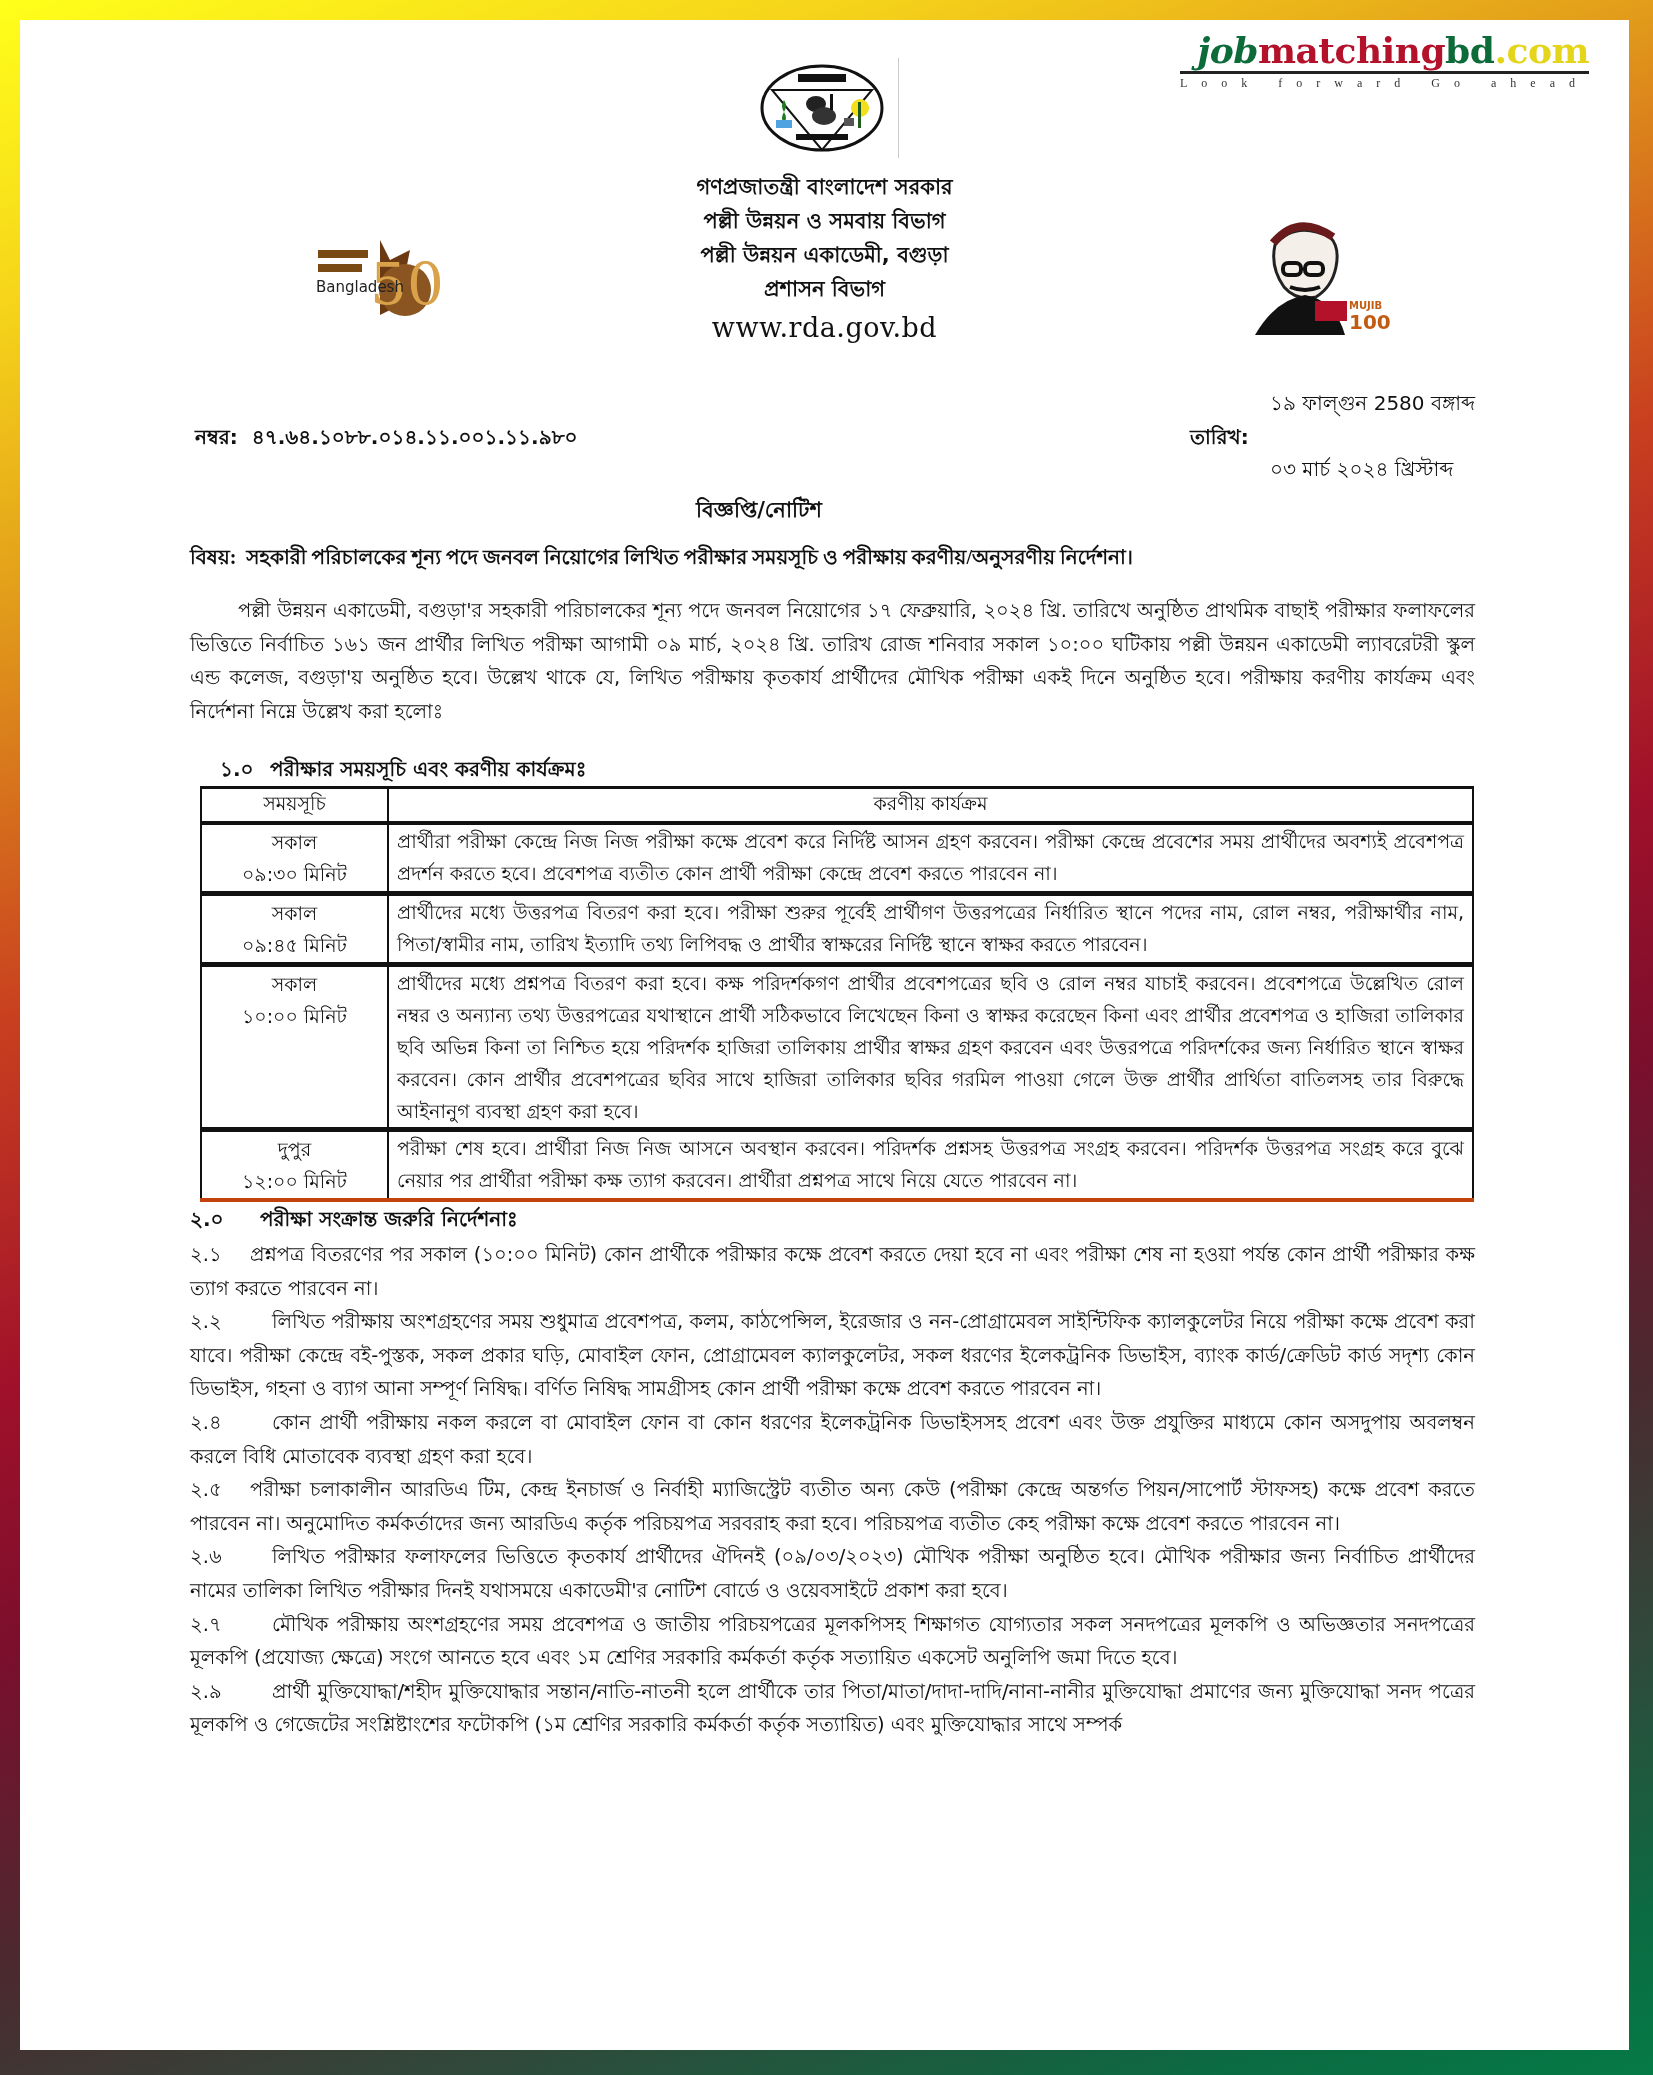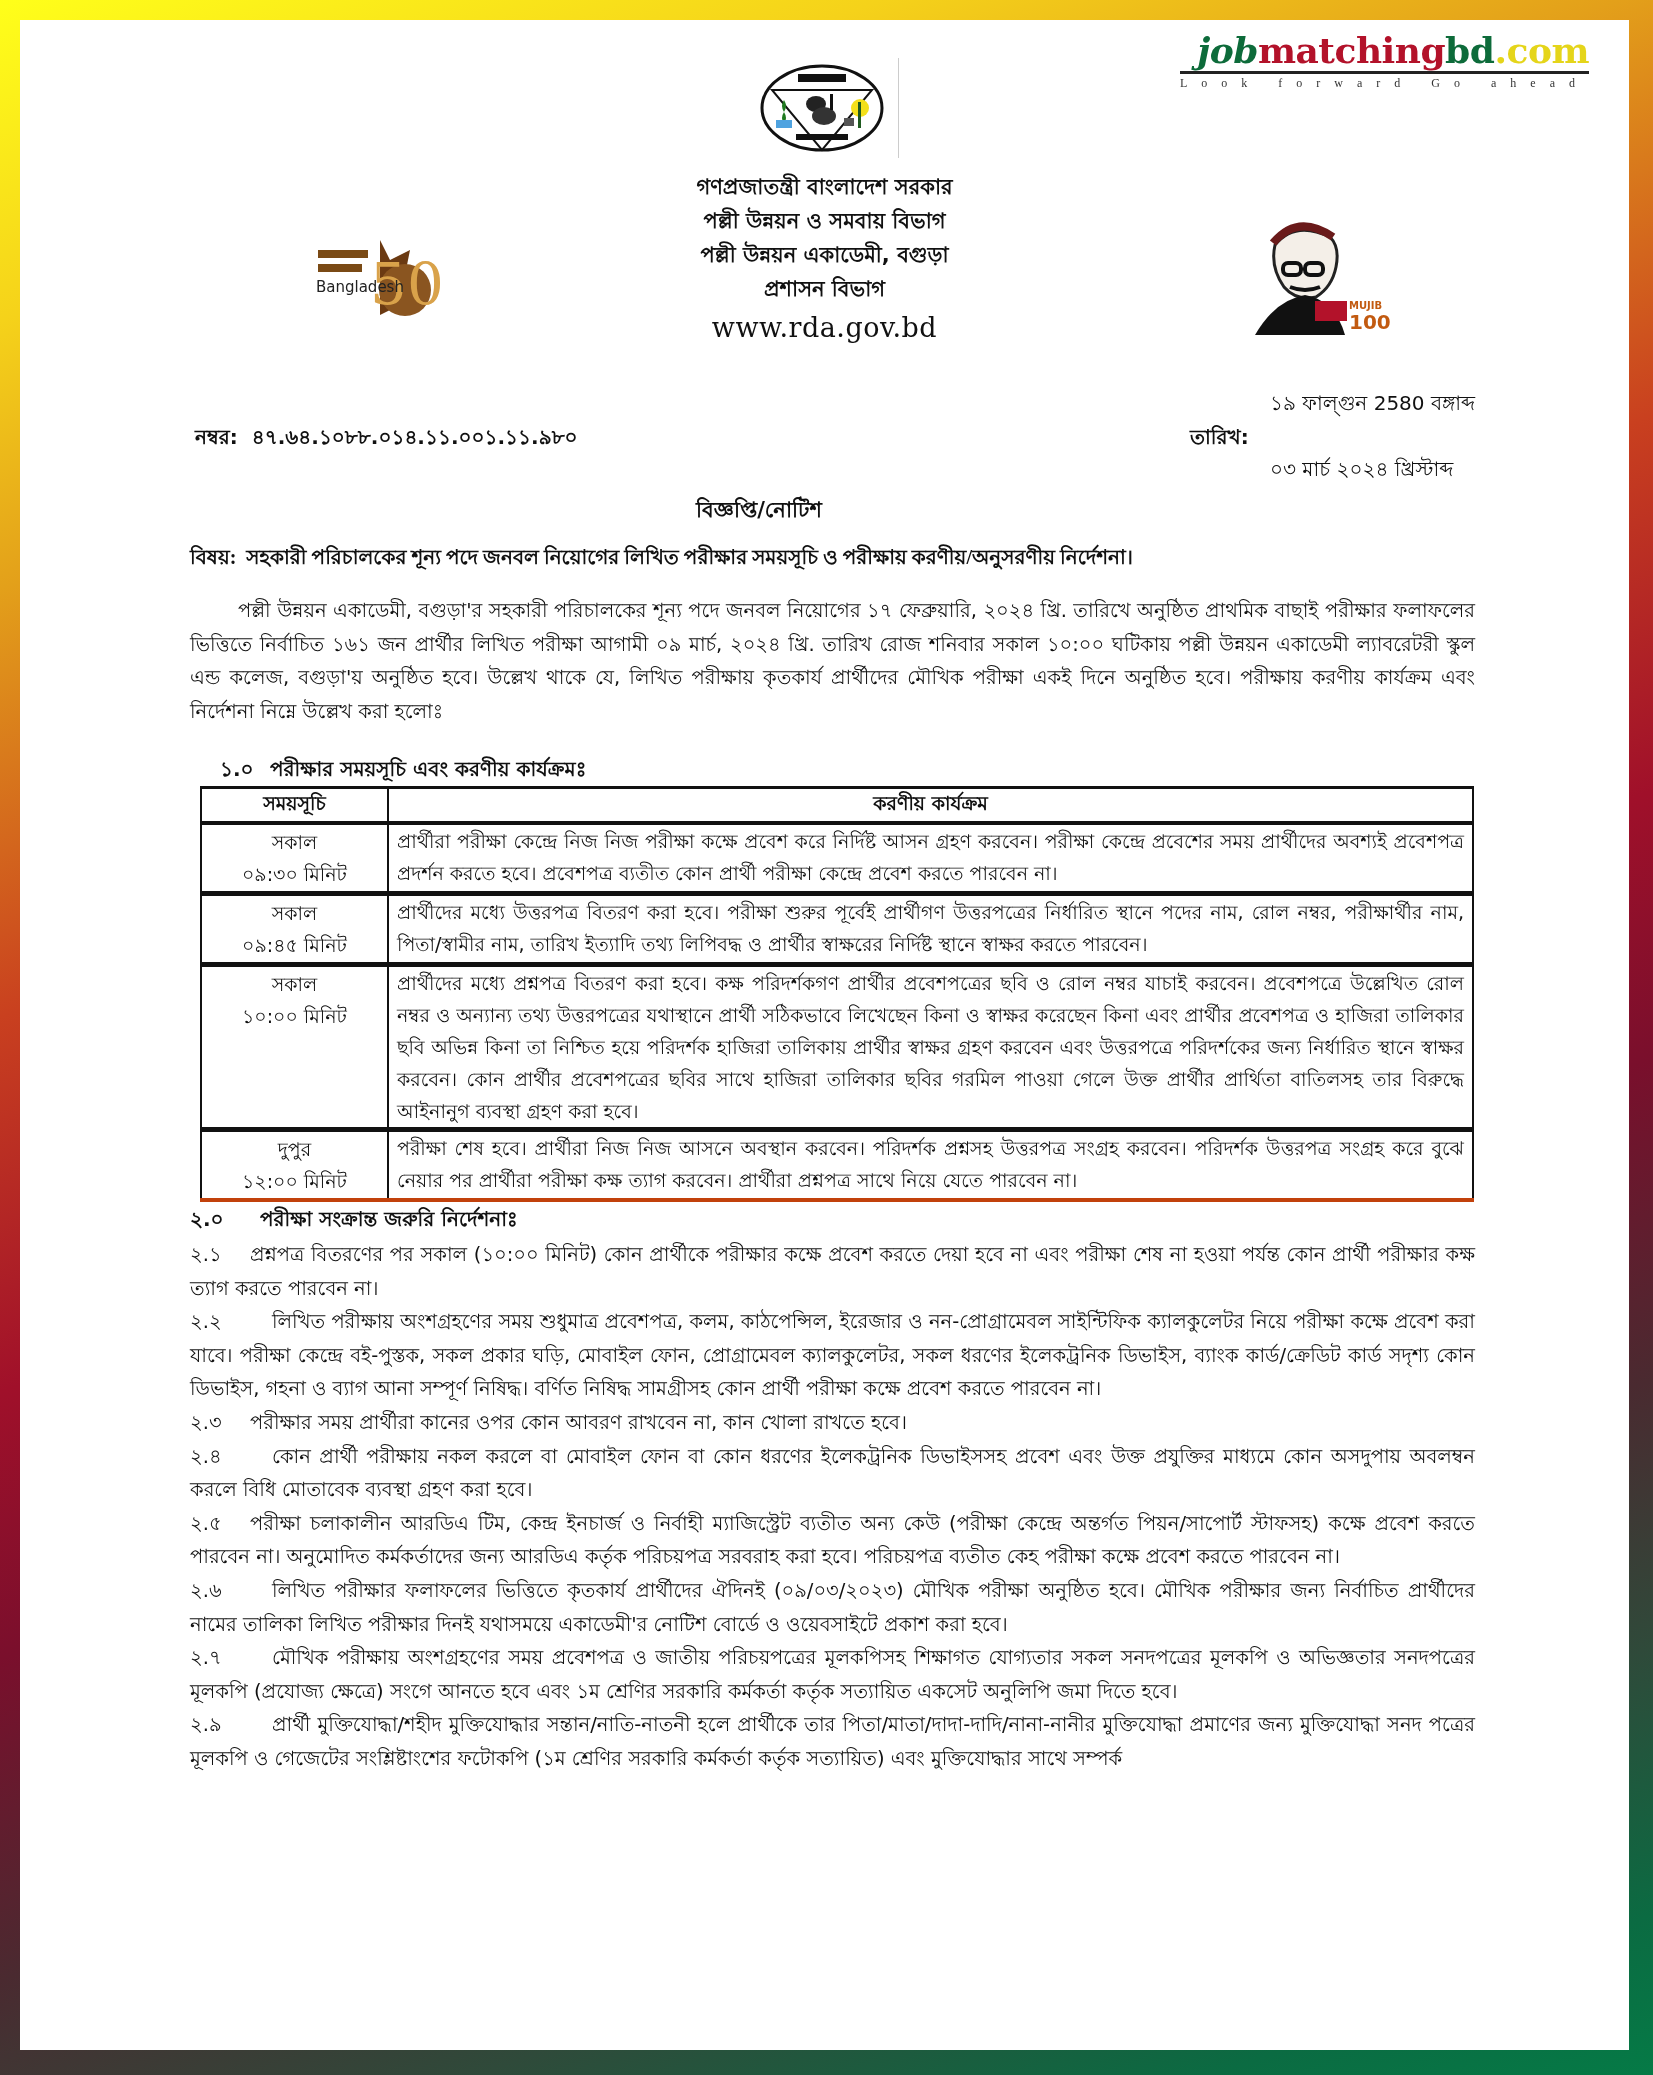--- a/index.html
+++ b/index.html
@@ -50,21 +50,21 @@
   .subject .lbl { margin-right: 10px; }
 
   .intro { left: 170px; top: 574px; width: 1285px; font-size: 19.5px; line-height: 33.6px; text-align: justify; text-indent: 48px; }
 
   .sec-head { font-size: 20px; font-weight: bold; }
   .sec1 { left: 200px; top: 734px; }
   .sec-head .num { display: inline-block; width: 50px; }
 
   table.sched { position: absolute; left: 180px; top: 766px; width: 1274px; border-collapse: collapse; font-size: 19px; }
   table.sched th, table.sched td { border: 2px solid #111; }
-  table.sched th { font-weight: bold; text-align: center; height: 28px; padding: 0 16px; }
+  table.sched th { font-weight: normal; text-align: center; height: 28px; padding: 0 16px; }
   table.sched tr.sep td { border-top: 5px solid #111; }
   table.sched thead tr th { border-top: 3px solid #111; border-bottom: 4px solid #111; }
   table.sched td.time { width: 183px; text-align: center; vertical-align: top; line-height: 32px; }
   table.sched td.act { text-align: justify; line-height: 32px; padding: 0 8px; vertical-align: top; }
   table.sched tr.last td { border-bottom: 4px solid #c2410c; }
 
   .sec2 { left: 170px; top: 1184px; }
   .sec2 .num { width: 70px; }
   .items { left: 170px; top: 1218px; width: 1285px; font-size: 19.5px; line-height: 33.6px; }
   .item { text-align: justify; margin-bottom: 0; }
@@ -188,21 +188,20 @@
     </tbody>
   </table>
 
   <div class="abs sec-head sec2">
     <span class="num">২.০</span><span>পরীক্ষা সংক্রান্ত জরুরি নির্দেশনাঃ</span>
   </div>
 
   <div class="abs items">
     <div class="item"><span class="num">২.১</span><span>প্রশ্নপত্র বিতরণের পর সকাল (১০:০০ মিনিট) কোন প্রার্থীকে পরীক্ষার কক্ষে প্রবেশ করতে দেয়া হবে না এবং পরীক্ষা শেষ না হওয়া পর্যন্ত কোন প্রার্থী পরীক্ষার কক্ষ ত্যাগ করতে পারবেন না।</span></div>
     <div class="item wide"><span class="num">২.২</span><span>লিখিত পরীক্ষায় অংশগ্রহণের সময় শুধুমাত্র প্রবেশপত্র, কলম, কাঠপেন্সিল, ইরেজার ও নন-প্রোগ্রামেবল সাইন্টিফিক ক্যালকুলেটর নিয়ে পরীক্ষা কক্ষে প্রবেশ করা যাবে। পরীক্ষা কেন্দ্রে বই-পুস্তক, সকল প্রকার ঘড়ি, মোবাইল ফোন, প্রোগ্রামেবল ক্যালকুলেটর, সকল ধরণের ইলেকট্রনিক ডিভাইস, ব্যাংক কার্ড/ক্রেডিট কার্ড সদৃশ্য কোন ডিভাইস, গহনা ও ব্যাগ আনা সম্পূর্ণ নিষিদ্ধ। বর্ণিত নিষিদ্ধ সামগ্রীসহ কোন প্রার্থী পরীক্ষা কক্ষে প্রবেশ করতে পারবেন না।</span></div>
-    <div class="item"><span class="num">২.৩</span><span>পরীক্ষার সময় প্রার্থীরা কানের ওপর কোন আবরণ রাখবেন না, কান খোলা রাখতে হবে।</span></div>
     <div class="item wide"><span class="num">২.৪</span><span>কোন প্রার্থী পরীক্ষায় নকল করলে বা মোবাইল ফোন বা কোন ধরণের ইলেকট্রনিক ডিভাইসসহ প্রবেশ এবং উক্ত প্রযুক্তির মাধ্যমে কোন অসদুপায় অবলম্বন করলে বিধি মোতাবেক ব্যবস্থা গ্রহণ করা হবে।</span></div>
     <div class="item"><span class="num">২.৫</span><span>পরীক্ষা চলাকালীন আরডিএ টিম, কেন্দ্র ইনচার্জ ও নির্বাহী ম্যাজিস্ট্রেট ব্যতীত অন্য কেউ (পরীক্ষা কেন্দ্রে অন্তর্গত পিয়ন/সাপোর্ট স্টাফসহ) কক্ষে প্রবেশ করতে পারবেন না। অনুমোদিত কর্মকর্তাদের জন্য আরডিএ কর্তৃক পরিচয়পত্র সরবরাহ করা হবে। পরিচয়পত্র ব্যতীত কেহ পরীক্ষা কক্ষে প্রবেশ করতে পারবেন না।</span></div>
     <div class="item wide"><span class="num">২.৬</span><span>লিখিত পরীক্ষার ফলাফলের ভিত্তিতে কৃতকার্য প্রার্থীদের ঐদিনই (০৯/০৩/২০২৩) মৌখিক পরীক্ষা অনুষ্ঠিত হবে। মৌখিক পরীক্ষার জন্য নির্বাচিত প্রার্থীদের নামের তালিকা লিখিত পরীক্ষার দিনই যথাসময়ে একাডেমী'র নোটিশ বোর্ডে ও ওয়েবসাইটে প্রকাশ করা হবে।</span></div>
     <div class="item wide"><span class="num">২.৭</span><span>মৌখিক পরীক্ষায় অংশগ্রহণের সময় প্রবেশপত্র ও জাতীয় পরিচয়পত্রের মূলকপিসহ শিক্ষাগত যোগ্যতার সকল সনদপত্রের মূলকপি ও অভিজ্ঞতার সনদপত্রের মূলকপি (প্রযোজ্য ক্ষেত্রে) সংগে আনতে হবে এবং ১ম শ্রেণির সরকারি কর্মকর্তা কর্তৃক সত্যায়িত একসেট অনুলিপি জমা দিতে হবে।</span></div>
     <div class="item wide"><span class="num">২.৯</span><span>প্রার্থী মুক্তিযোদ্ধা/শহীদ মুক্তিযোদ্ধার সন্তান/নাতি-নাতনী হলে প্রার্থীকে তার পিতা/মাতা/দাদা-দাদি/নানা-নানীর মুক্তিযোদ্ধা প্রমাণের জন্য মুক্তিযোদ্ধা সনদ পত্রের মূলকপি ও গেজেটের সংশ্লিষ্টাংশের ফটোকপি (১ম শ্রেণির সরকারি কর্মকর্তা কর্তৃক সত্যায়িত) এবং মুক্তিযোদ্ধার সাথে সম্পর্ক</span></div>
   </div>
 
 </div>
 
 </body></html>

